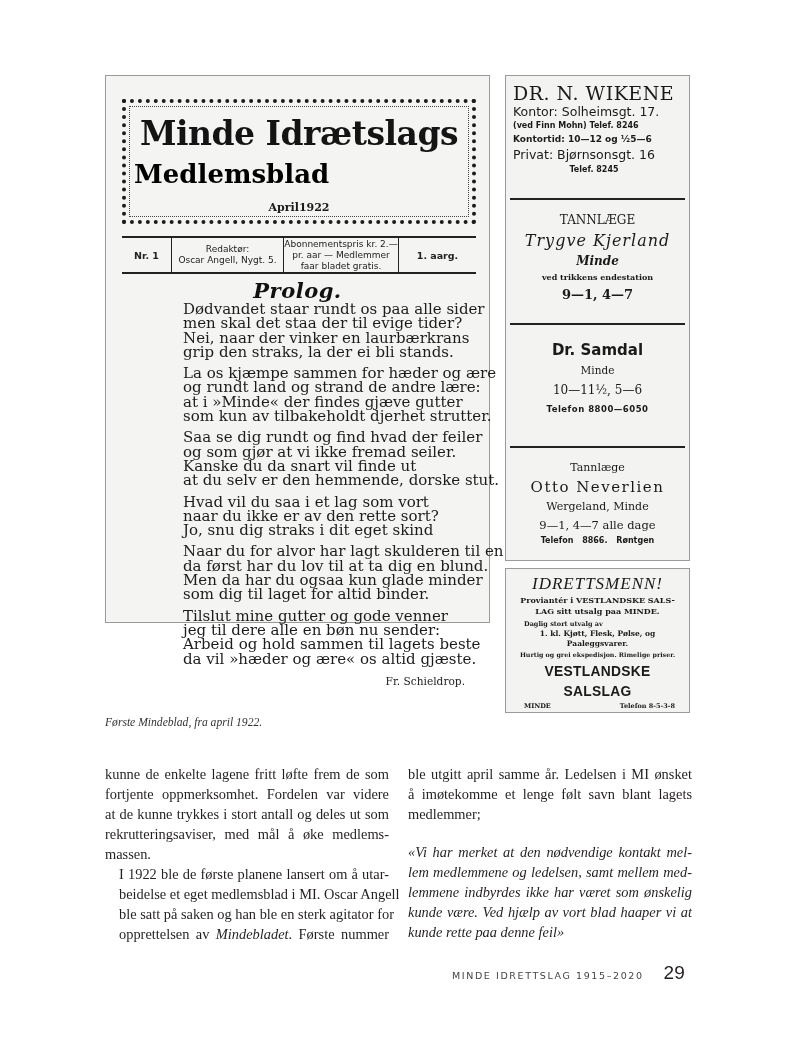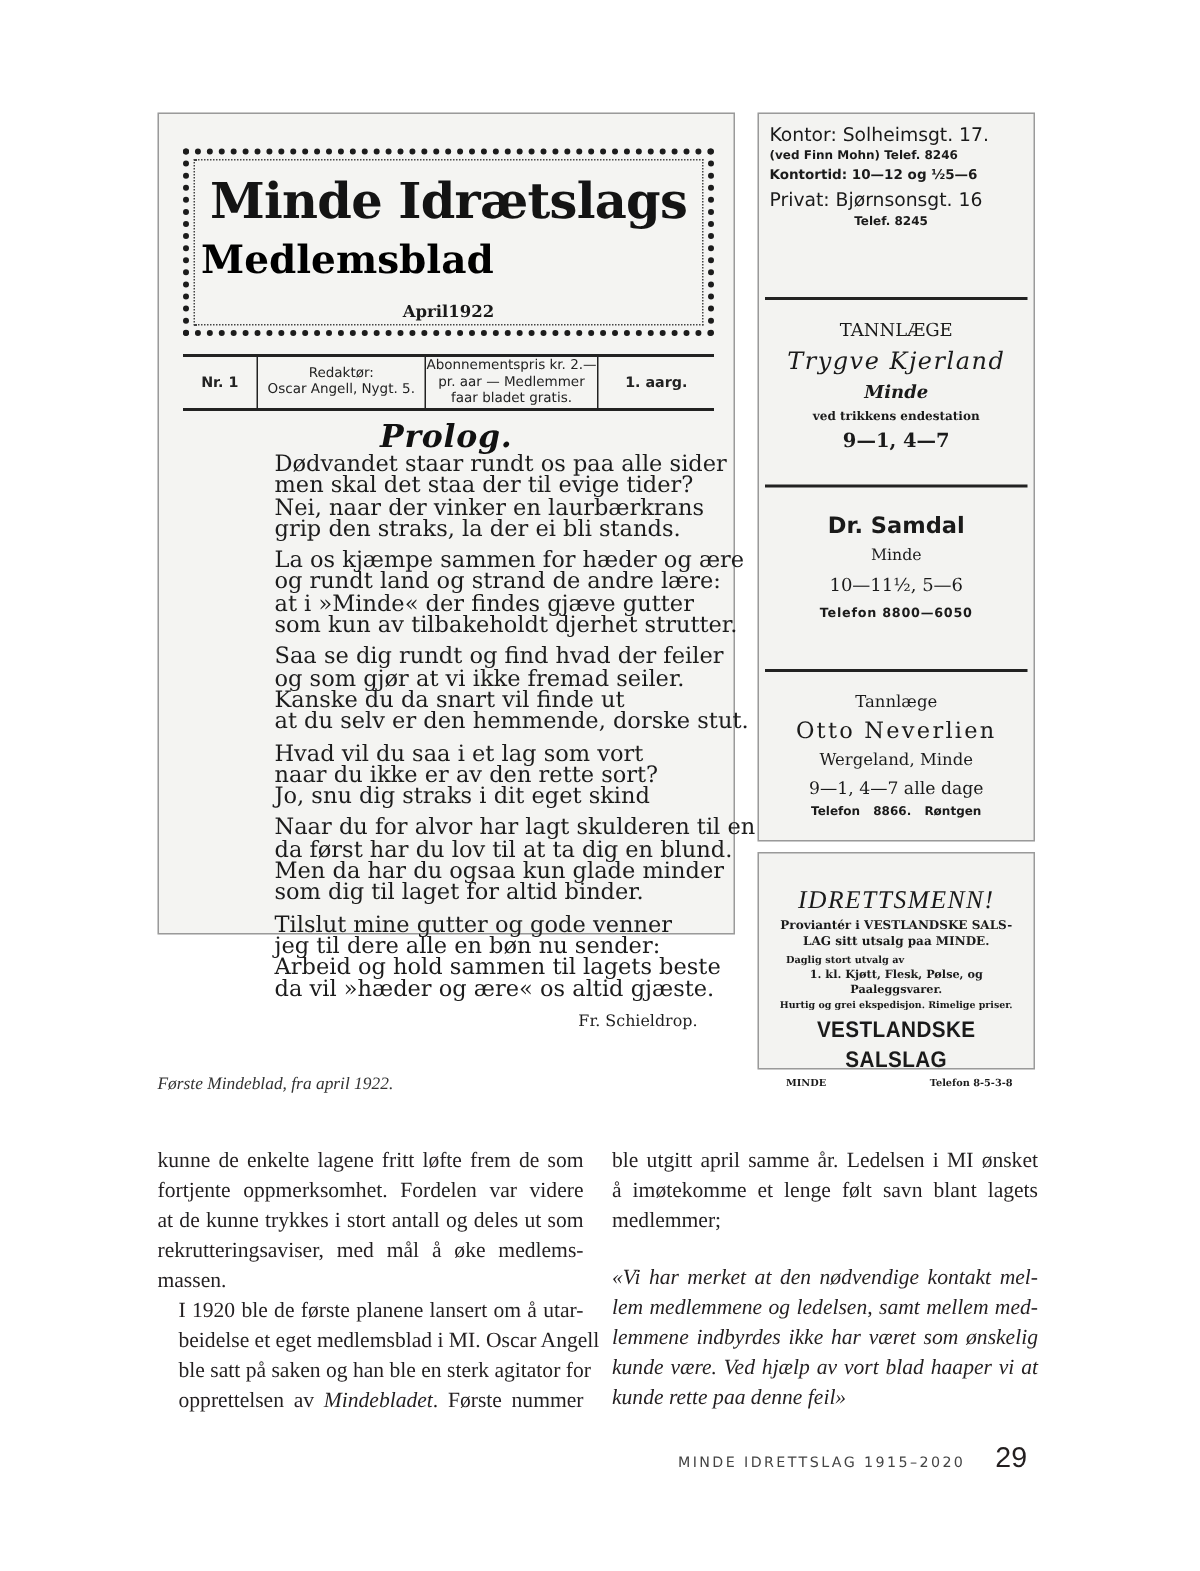--- a/index.html
+++ b/index.html
@@ -92,21 +92,21 @@
   .ad4 { top: 384px; }
   .ad4 .t1 { font-family: "DejaVu Serif", serif; font-size: 11px; line-height: 16px; }
   .ad4 .t2 { font-family: "DejaVu Serif", serif; font-size: 15px; letter-spacing: 1.5px; line-height: 22px; }
   .ad4 .t3 { font-family: "DejaVu Serif", serif; font-size: 11px; line-height: 18px; }
   .ad4 .t4 { font-family: "DejaVu Serif", serif; font-size: 11.5px; line-height: 18px; }
   .ad4 .t5 { font-family: "DejaVu Sans", sans-serif; font-weight: bold; font-size: 8px; line-height: 14px; word-spacing: 6px; }
 
   .ads-bottom {
     position: absolute; left: 505px; top: 568px; width: 185px; height: 145px;
     background: #f3f3f1; border: 1px solid #9a9a9a; text-align: center; color: #1a1a1a;
-    padding-top: 20px;
+    padding-top: 4px;
   }
   .ad5 .t1 { font-family: "Liberation Serif", serif; font-style: italic; font-size: 17px; letter-spacing: 1px; line-height: 22px; }
   .ad5 .t2 { font-family: "DejaVu Serif", serif; font-size: 8px; font-weight: bold; line-height: 11px; }
   .ad5 .t3 { font-family: "DejaVu Serif", serif; font-size: 6.5px; font-weight: bold; line-height: 10px; text-align: left; padding-left: 18px; margin-top: 2px; }
   .ad5 .t4 { font-family: "DejaVu Serif", serif; font-size: 7.5px; font-weight: bold; line-height: 10px; }
   .ad5 .t5 { font-family: "DejaVu Serif", serif; font-size: 6.3px; font-weight: bold; line-height: 12px; }
   .ad5 .t6 { font-family: "Liberation Sans", sans-serif; font-weight: bold; font-size: 15px; transform: scaleX(0.92); line-height: 20px; letter-spacing: 0.3px; }
   .ad5 .t7 { display: flex; justify-content: space-between; padding: 0 14px 0 18px; font-family: "DejaVu Serif", serif; font-size: 6.5px; font-weight: bold; line-height: 11px; }
 
   
@@ -205,20 +205,21 @@
       <div>jeg til dere alle en bøn nu sender:</div>
       <div>Arbeid og hold sammen til lagets beste</div>
       <div>da vil »hæder og ære« os altid gjæste.</div>
     </div>
   </div>
   <div class="poem-author">Fr. Schieldrop.</div>
 </div>
 
 <div class="ads-top">
   <div class="ad ad1">
+    <div class="name">DR. N. WIKENE</div>
     <div class="l2">Kontor: Solheimsgt. 17.</div>
     <div class="l3">(ved Finn Mohn)  Telef. 8246</div>
     <div class="l4">Kontortid: 10—12 og ½5—6</div>
     <div class="l5">Privat: Bjørnsonsgt. 16</div>
     <div class="l6">Telef. 8245</div>
   </div>
   <div class="ad-rule" style="top:122px;"></div>
 
   <div class="ad ad2">
     <div class="t1">TANNLÆGE</div>
@@ -265,21 +266,21 @@
 
 <div class="col col-left">
   <p>
     <span class="line">kunne de enkelte lagene fritt løfte frem de som</span>
     <span class="line">fortjente oppmerksomhet. Fordelen var videre</span>
     <span class="line">at de kunne trykkes i stort antall og deles ut som</span>
     <span class="line">rekrutteringsaviser, med mål å øke medlems-</span>
     <span class="line last">massen.</span>
   </p>
   <p class="indent">
-    <span class="line" style="text-indent:14px;">I 1920 ble de første planene lansert om å utar-</span>
+    <span class="line" style="text-indent:14px;">I 1922 ble de første planene lansert om å utar-</span>
     <span class="line">beidelse et eget medlemsblad i MI. Oscar Angell</span>
     <span class="line">ble satt på saken og han ble en sterk agitator for</span>
     <span class="line"><span>opprettelsen av </span><em>Mindebladet</em><span>. Første nummer</span></span>
   </p>
 </div>
 
 <div class="col col-right">
   <p>
     <span class="line">ble utgitt april samme år. Ledelsen i MI ønsket</span>
     <span class="line">å imøtekomme et lenge følt savn blant lagets</span>

